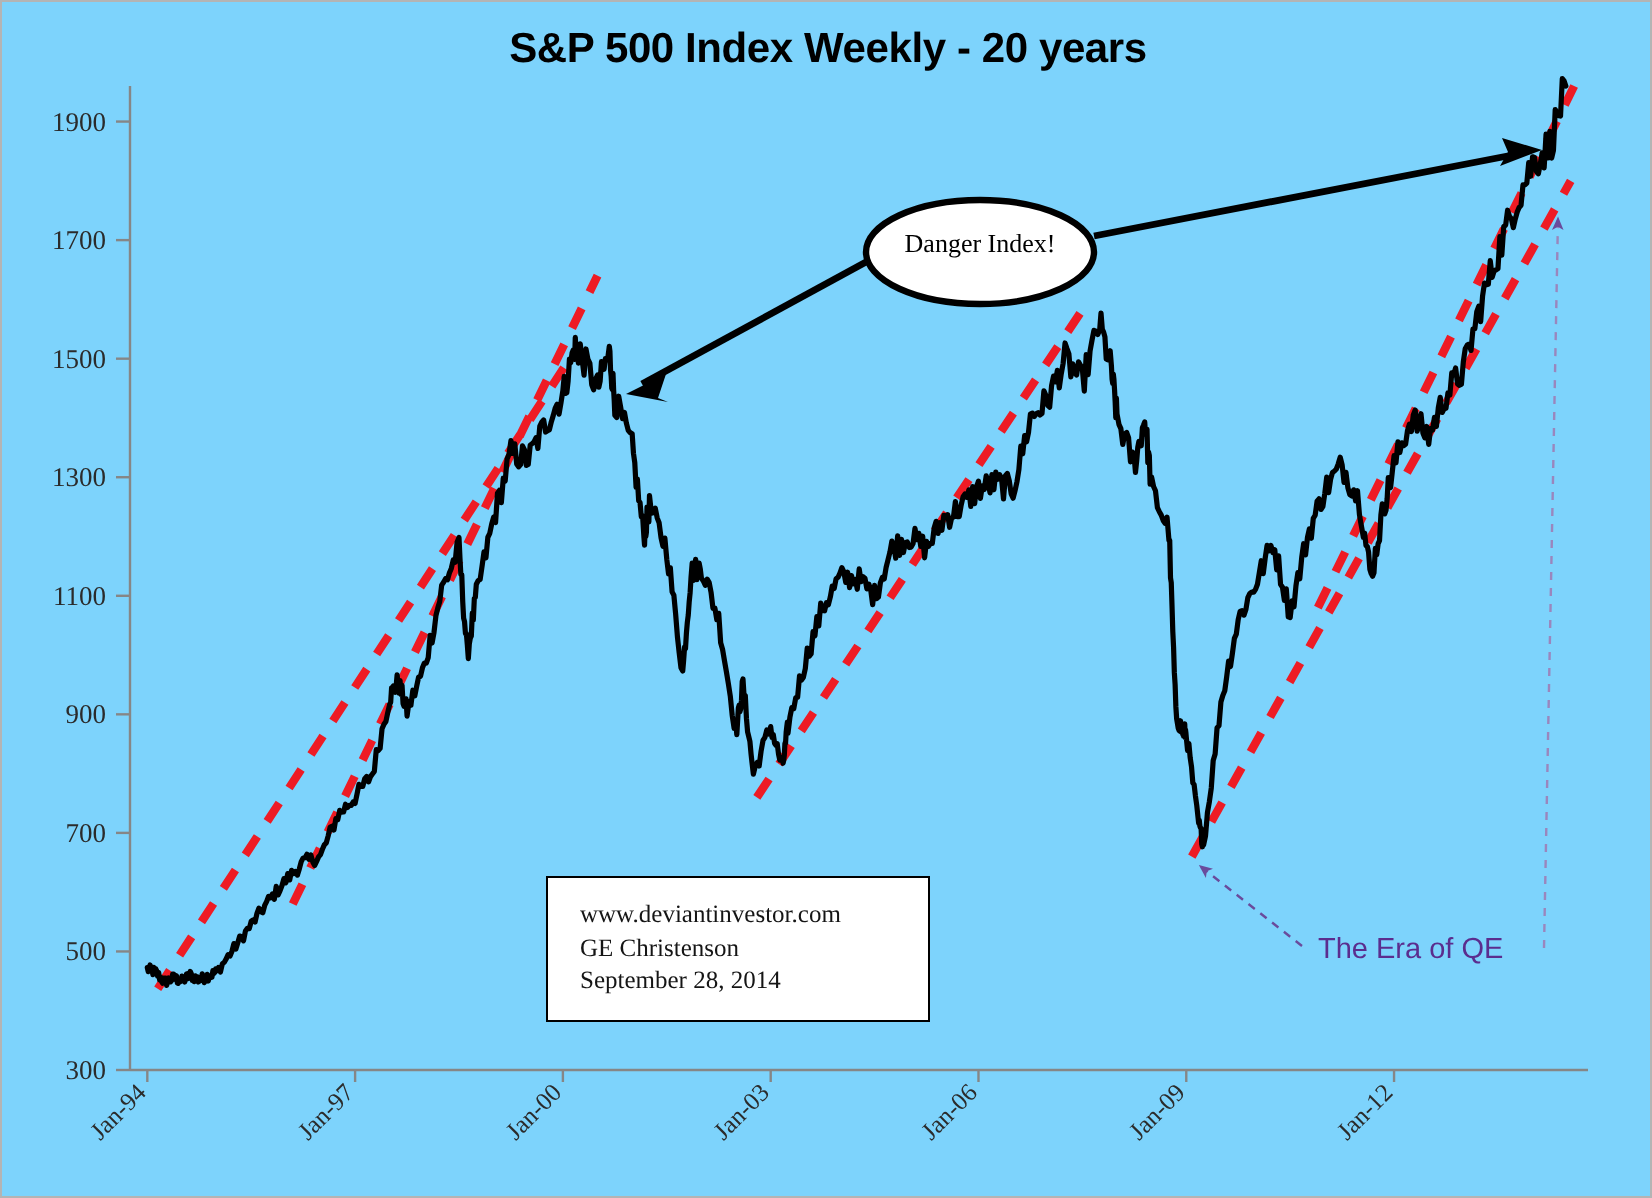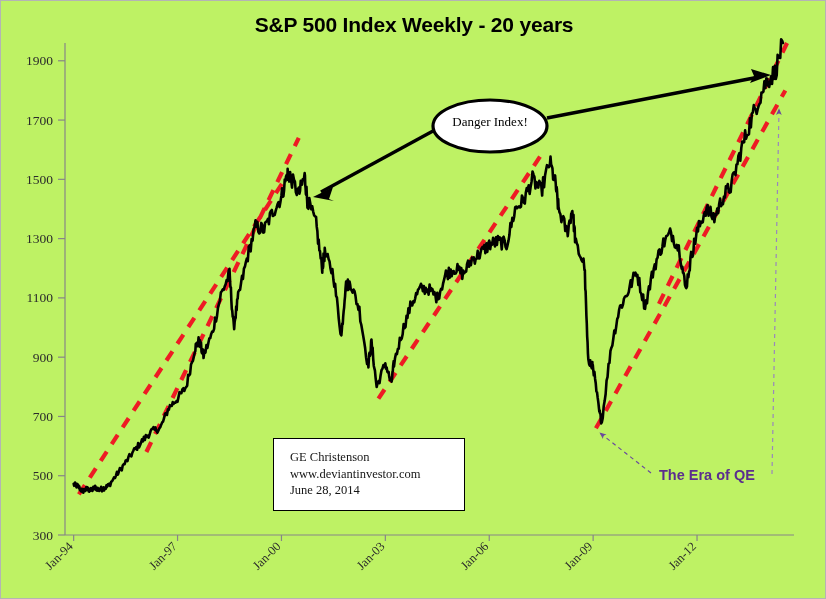--- a/index.html
+++ b/index.html
@@ -7,21 +7,21 @@
     width:826px;height:599px;
     background:#ffffff;
     font-family:"Liberation Sans", sans-serif;
     overflow:hidden;
   }
   #page{
     position:relative;
     width:826px;height:599px;
     box-sizing:border-box;
     border:1px solid #b4b4b4;
-    background:#bef264;
+    background:#7dd3fc;
     padding-left:20px;
   }
   #chart-title{
     position:absolute;
     left:0; top:12px; width:826px;
     text-align:center;
     font-size:21px;
     font-weight:bold;
     color:#000000;
     letter-spacing:-0.2px;
@@ -61,21 +61,21 @@
     text-align:center;
     font-family:"Liberation Serif", serif;
     font-size:13px;
     color:#000000;
     pointer-events:none;
   }
   #qe-label{
     position:absolute;
     left:658px; top:466px;
     font-size:14.5px;
-    font-weight:bold;
+    font-weight:normal;
     color:#5b2d8e;
     white-space:nowrap;
   }
 </style>
 </head>
 <body>
 
 <div id="page">
 
   <div id="chart-title">S&amp;P 500 Index Weekly - 20 years</div>
@@ -153,18 +153,18 @@
       <path d="M546,117 L758,76" stroke="#000000" stroke-width="3.4" fill="none"></path>
       <path d="M770,74 L750,68 L753,75 L749,82 Z" fill="#000000"></path>
     </g>
   </svg>
 
   <div id="danger-label">Danger Index!</div>
 
   <div id="qe-label">The Era of QE</div>
 
   <div id="credit-box">
+    <div>www.deviantinvestor.com</div>
     <div>GE Christenson</div>
-    <div>www.deviantinvestor.com</div>
-    <div>June 28, 2014</div>
+    <div>September 28, 2014</div>
   </div>
 
 </div>
 
 </body></html>

